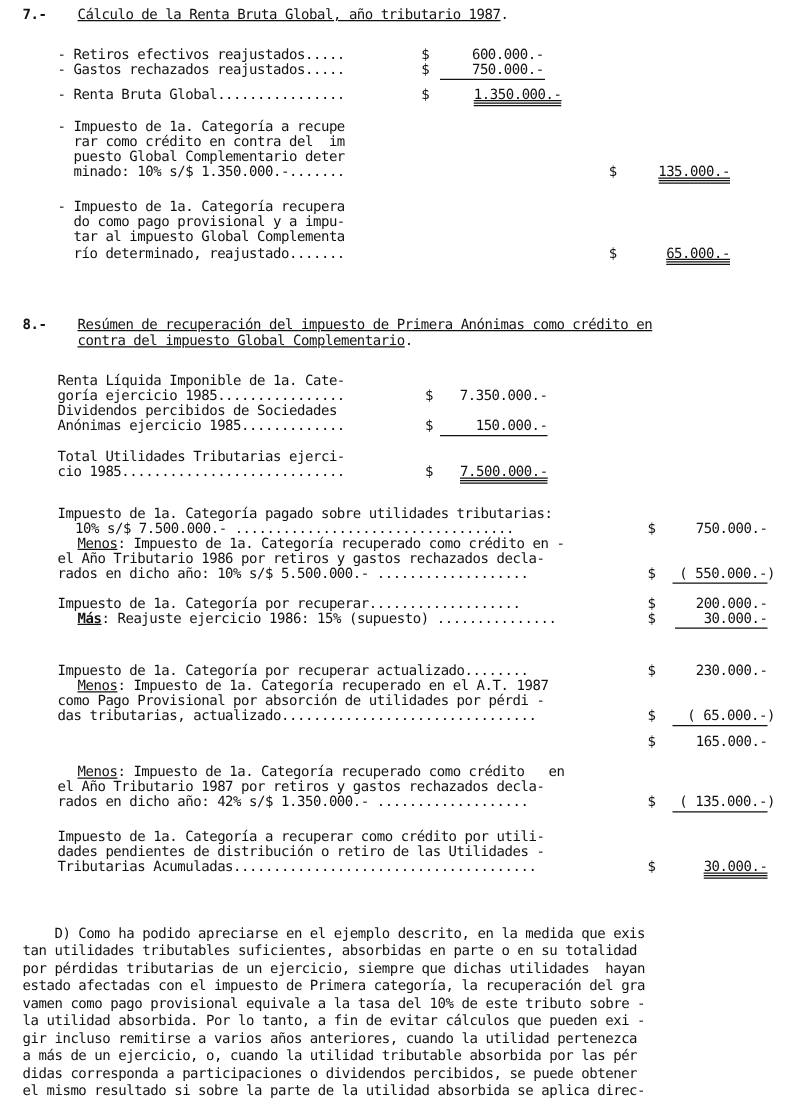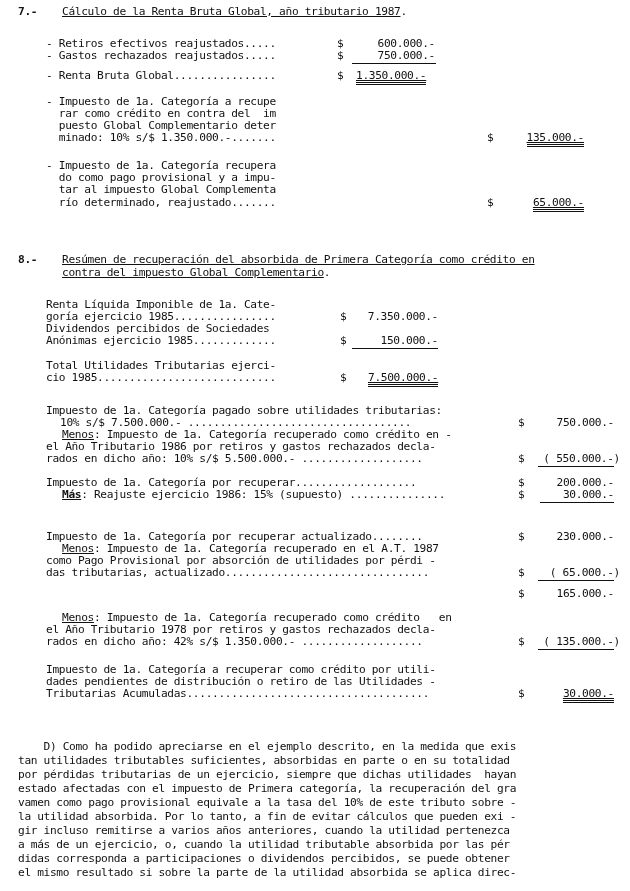--- a/index.html
+++ b/index.html
@@ -25,42 +25,42 @@
 <div class="abs" style="left:337px;top:38px;">$</div>
 <div class="abs num" style="left:355px;top:38px;width:80px;">600.000.-</div>
 
 <div class="abs" style="left:46px;top:50px;">- Gastos rechazados reajustados.....</div>
 <div class="abs" style="left:337px;top:50px;">$</div>
 <div class="abs num" style="left:355px;top:50px;width:80px;">750.000.-</div>
 <div class="line" style="left:352px;top:63px;width:84px;"></div>
 
 <div class="abs" style="left:46px;top:70px;">- Renta Bruta Global................</div>
 <div class="abs" style="left:337px;top:70px;">$</div>
-<div class="abs num" style="left:340px;top:70px;width:86px;"><span class="u du">1.350.000.-</span></div>
+<div class="abs num" style="left:363px;top:70px;width:86px;"><span class="u du">1.350.000.-</span></div>
 
 <div>
   <div class="abs" style="left:46px;top:96px;">- Impuesto de 1a. Categoría a recupe</div>
   <div class="abs" style="left:46px;top:108px;">  rar como crédito en contra del  im</div>
   <div class="abs" style="left:46px;top:120px;">  puesto Global Complementario deter</div>
   <div class="abs" style="left:46px;top:132px;">  minado: 10% s/$ 1.350.000.-.......</div>
   <div class="abs" style="left:487px;top:132px;">$</div>
   <div class="abs num" style="left:500px;top:132px;width:84px;"><span class="u du">135.000.-</span></div>
 </div>
 
 <div>
   <div class="abs" style="left:46px;top:160px;">- Impuesto de 1a. Categoría recupera</div>
   <div class="abs" style="left:46px;top:172px;">  do como pago provisional y a impu-</div>
   <div class="abs" style="left:46px;top:184px;">  tar al impuesto Global Complementa</div>
   <div class="abs" style="left:46px;top:197px;">  río determinado, reajustado.......</div>
   <div class="abs" style="left:487px;top:197px;">$</div>
   <div class="abs num" style="left:500px;top:197px;width:84px;text-align:right;"><span class="u du">65.000.-</span></div>
 </div>
 
 <div class="abs h" style="left:18px;top:254px;">8.-</div>
-<div class="abs u" style="left:46px;top:254px;">Resúmen de recuperación del absorbida de Primera Categoría como crédito en</div>
+<div class="abs u" style="left:46px;top:254px;">Resúmen de recuperación del impuesto de Primera Anónimas como crédito en</div>
 <div class="abs" style="left:46px;top:267px;"><span class="u">contra del impuesto Global Complementario</span><span>.</span></div>
 
 <div class="abs" style="left:46px;top:299px;">Renta Líquida Imponible de 1a. Cate-</div>
 <div class="abs" style="left:46px;top:311px;">goría ejercicio 1985................</div>
 <div class="abs" style="left:340px;top:311px;">$</div>
 <div class="abs num" style="left:352px;top:311px;width:86px;">7.350.000.-</div>
 
 <div class="abs" style="left:46px;top:323px;">Dividendos percibidos de Sociedades</div>
 <div class="abs" style="left:46px;top:335px;">Anónimas ejercicio 1985.............</div>
 <div class="abs" style="left:340px;top:335px;">$</div>
@@ -101,21 +101,21 @@
 <div class="abs" style="left:46px;top:555px;">como Pago Provisional por absorción de utilidades por pérdi -</div>
 <div class="abs" style="left:46px;top:567px;">das tributarias, actualizado................................</div>
 <div class="abs" style="left:518px;top:567px;">$</div>
 <div class="abs num" style="left:528px;top:567px;width:92px;">( 65.000.-)</div>
 <div class="line" style="left:538px;top:580px;width:76px;"></div>
 
 <div class="abs" style="left:518px;top:588px;">$</div>
 <div class="abs num" style="left:530px;top:588px;width:84px;">165.000.-</div>
 
 <div class="abs" style="left:46px;top:612px;"><span class="u">Menos</span><span>: Impuesto de 1a. Categoría recuperado como crédito   en</span></div>
-<div class="abs" style="left:46px;top:624px;">el Año Tributario 1978 por retiros y gastos rechazados decla-</div>
+<div class="abs" style="left:46px;top:624px;">el Año Tributario 1987 por retiros y gastos rechazados decla-</div>
 <div class="abs" style="left:46px;top:636px;">rados en dicho año: 42% s/$ 1.350.000.- ...................</div>
 <div class="abs" style="left:518px;top:636px;">$</div>
 <div class="abs num" style="left:528px;top:636px;width:92px;">( 135.000.-)</div>
 <div class="line" style="left:538px;top:649px;width:76px;"></div>
 
 <div class="abs" style="left:46px;top:664px;">Impuesto de 1a. Categoría a recuperar como crédito por utili-</div>
 <div class="abs" style="left:46px;top:676px;">dades pendientes de distribución o retiro de las Utilidades -</div>
 <div class="abs" style="left:46px;top:688px;">Tributarias Acumuladas......................................</div>
 <div class="abs" style="left:518px;top:688px;">$</div>
 <div class="abs num" style="left:530px;top:688px;width:84px;"><span class="u du">30.000.-</span></div>

